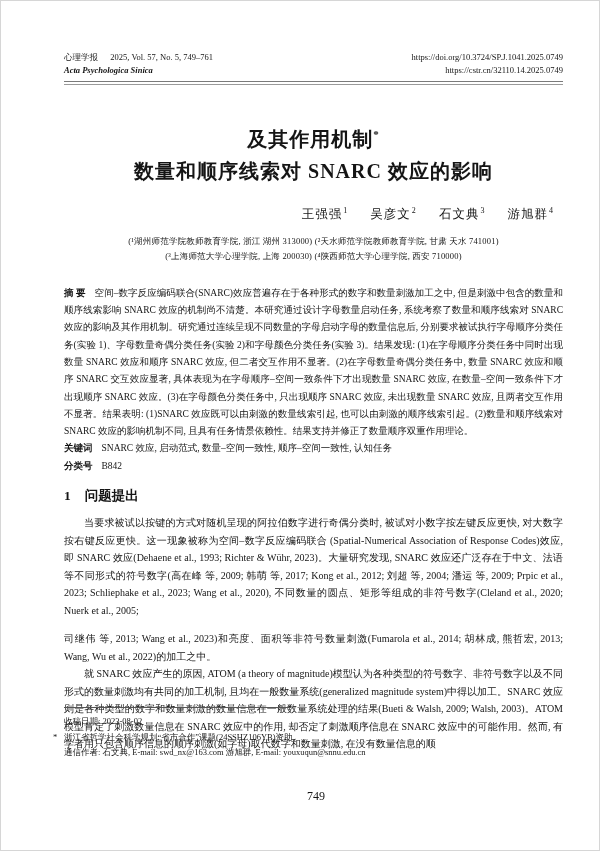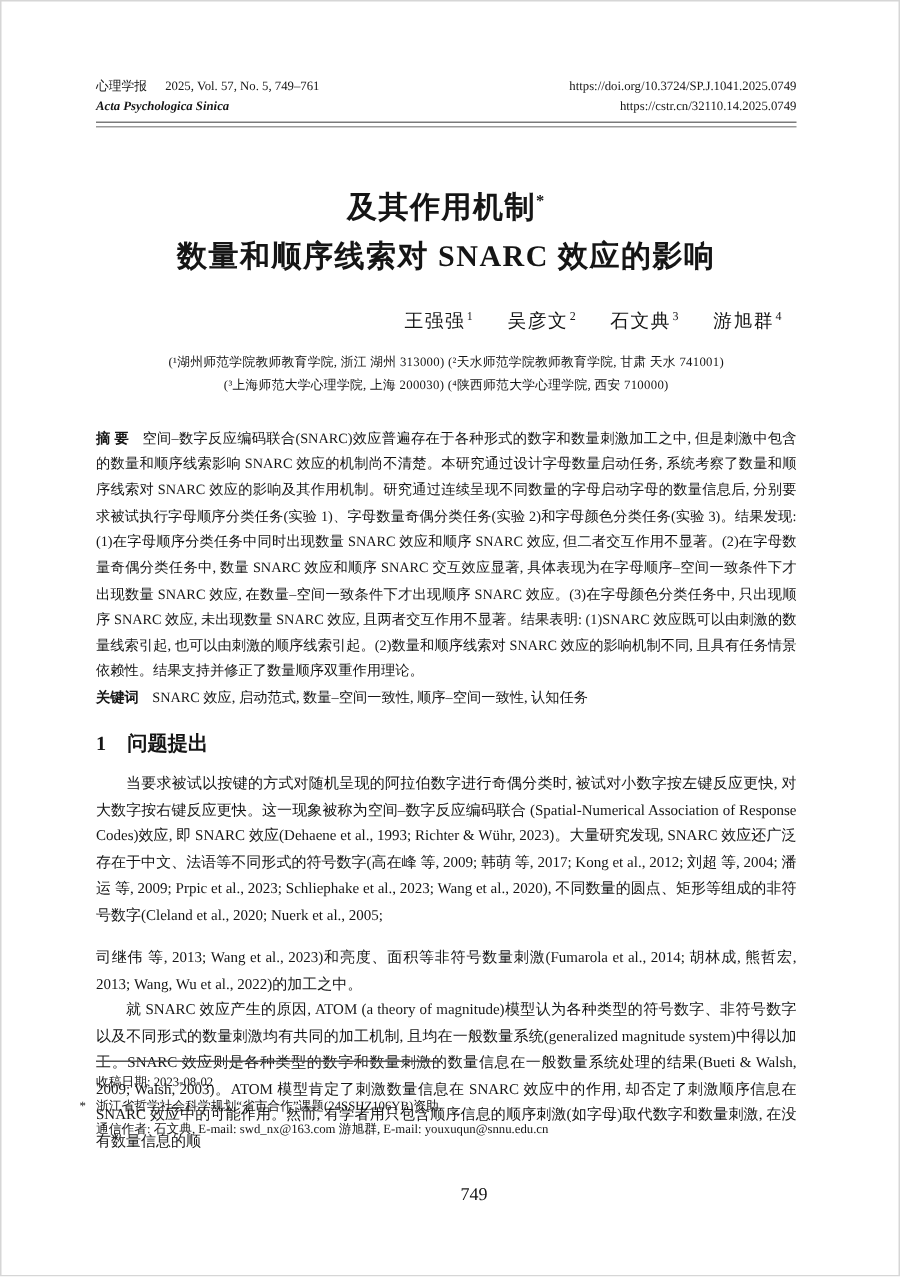--- a/index.html
+++ b/index.html
@@ -2,21 +2,21 @@
 <html><head>
 <meta charset="utf-8">
 <style>
   html,body { margin:0; padding:0; background:#ffffff; }
   .page {
     position:relative;
     width:600px; height:851px;
     box-sizing:border-box;
     background:#ffffff;
     border:1px solid #d6d6d6;
-    padding:50px 68px 0 63px;
+    padding:50px 36px 0 63px;
     font-family:"Liberation Serif","DejaVu Serif",serif;
     color:#151515;
     overflow:hidden;
   }
 
   
   .header { display:flex; justify-content:space-between; font-size:8.5px; line-height:12.5px; }
   .header-left .cn-line .journal-cn { margin-right:10px; }
   .journal-en { font-style:italic; font-weight:bold; }
   .header-right { text-align:right; }
@@ -88,20 +88,23 @@
     <div>(¹湖州师范学院教师教育学院, 浙江 湖州 313000) (²天水师范学院教师教育学院, 甘肃 天水 741001)</div>
     <div>(³上海师范大学心理学院, 上海 200030) (⁴陕西师范大学心理学院, 西安 710000)</div>
   </div>
 
   <div class="abstract">
     <span class="blabel">摘 要</span><span>空间–数字反应编码联合(SNARC)效应普遍存在于各种形式的数字和数量刺激加工之中, 但是刺激中包含的数量和顺序线索影响 SNARC 效应的机制尚不清楚。本研究通过设计字母数量启动任务, 系统考察了数量和顺序线索对 SNARC 效应的影响及其作用机制。研究通过连续呈现不同数量的字母启动字母的数量信息后, 分别要求被试执行字母顺序分类任务(实验 1)、字母数量奇偶分类任务(实验 2)和字母颜色分类任务(实验 3)。结果发现: (1)在字母顺序分类任务中同时出现数量 SNARC 效应和顺序 SNARC 效应, 但二者交互作用不显著。(2)在字母数量奇偶分类任务中, 数量 SNARC 效应和顺序 SNARC 交互效应显著, 具体表现为在字母顺序–空间一致条件下才出现数量 SNARC 效应, 在数量–空间一致条件下才出现顺序 SNARC 效应。(3)在字母颜色分类任务中, 只出现顺序 SNARC 效应, 未出现数量 SNARC 效应, 且两者交互作用不显著。结果表明: (1)SNARC 效应既可以由刺激的数量线索引起, 也可以由刺激的顺序线索引起。(2)数量和顺序线索对 SNARC 效应的影响机制不同, 且具有任务情景依赖性。结果支持并修正了数量顺序双重作用理论。</span>
   </div>
   <div class="kv-line">
     <span class="blabel">关键词</span><span>SNARC 效应, 启动范式, 数量–空间一致性, 顺序–空间一致性, 认知任务</span>
   </div>
+  <div class="kv-line">
+    <span class="blabel">分类号</span><span>B842</span>
+  </div>
 
   <div class="columns">
     <div class="col">
       <h2 class="section-heading"><span class="sec-num">1</span><span>问题提出</span></h2>
       <p class="indent">当要求被试以按键的方式对随机呈现的阿拉伯数字进行奇偶分类时, 被试对小数字按左键反应更快, 对大数字按右键反应更快。这一现象被称为空间–数字反应编码联合 (Spatial-Numerical Association of Response Codes)效应, 即 SNARC 效应(Dehaene et al., 1993; Richter &amp; Wühr, 2023)。大量研究发现, SNARC 效应还广泛存在于中文、法语等不同形式的符号数字(高在峰 等, 2009; 韩萌 等, 2017; Kong et al., 2012; 刘超 等, 2004; 潘运 等, 2009; Prpic et al., 2023; Schliephake et al., 2023; Wang et al., 2020), 不同数量的圆点、矩形等组成的非符号数字(Cleland et al., 2020; Nuerk et al., 2005;</p>
     </div>
     <div class="col">
       <p>司继伟 等, 2013; Wang et al., 2023)和亮度、面积等非符号数量刺激(Fumarola et al., 2014; 胡林成, 熊哲宏, 2013; Wang, Wu et al., 2022)的加工之中。</p>
       <p class="indent">就 SNARC 效应产生的原因, ATOM (a theory of magnitude)模型认为各种类型的符号数字、非符号数字以及不同形式的数量刺激均有共同的加工机制, 且均在一般数量系统(generalized magnitude system)中得以加工。SNARC 效应则是各种类型的数字和数量刺激的数量信息在一般数量系统处理的结果(Bueti &amp; Walsh, 2009; Walsh, 2003)。ATOM 模型肯定了刺激数量信息在 SNARC 效应中的作用, 却否定了刺激顺序信息在 SNARC 效应中的可能作用。然而, 有学者用只包含顺序信息的顺序刺激(如字母)取代数字和数量刺激, 在没有数量信息的顺</p>
     </div>

